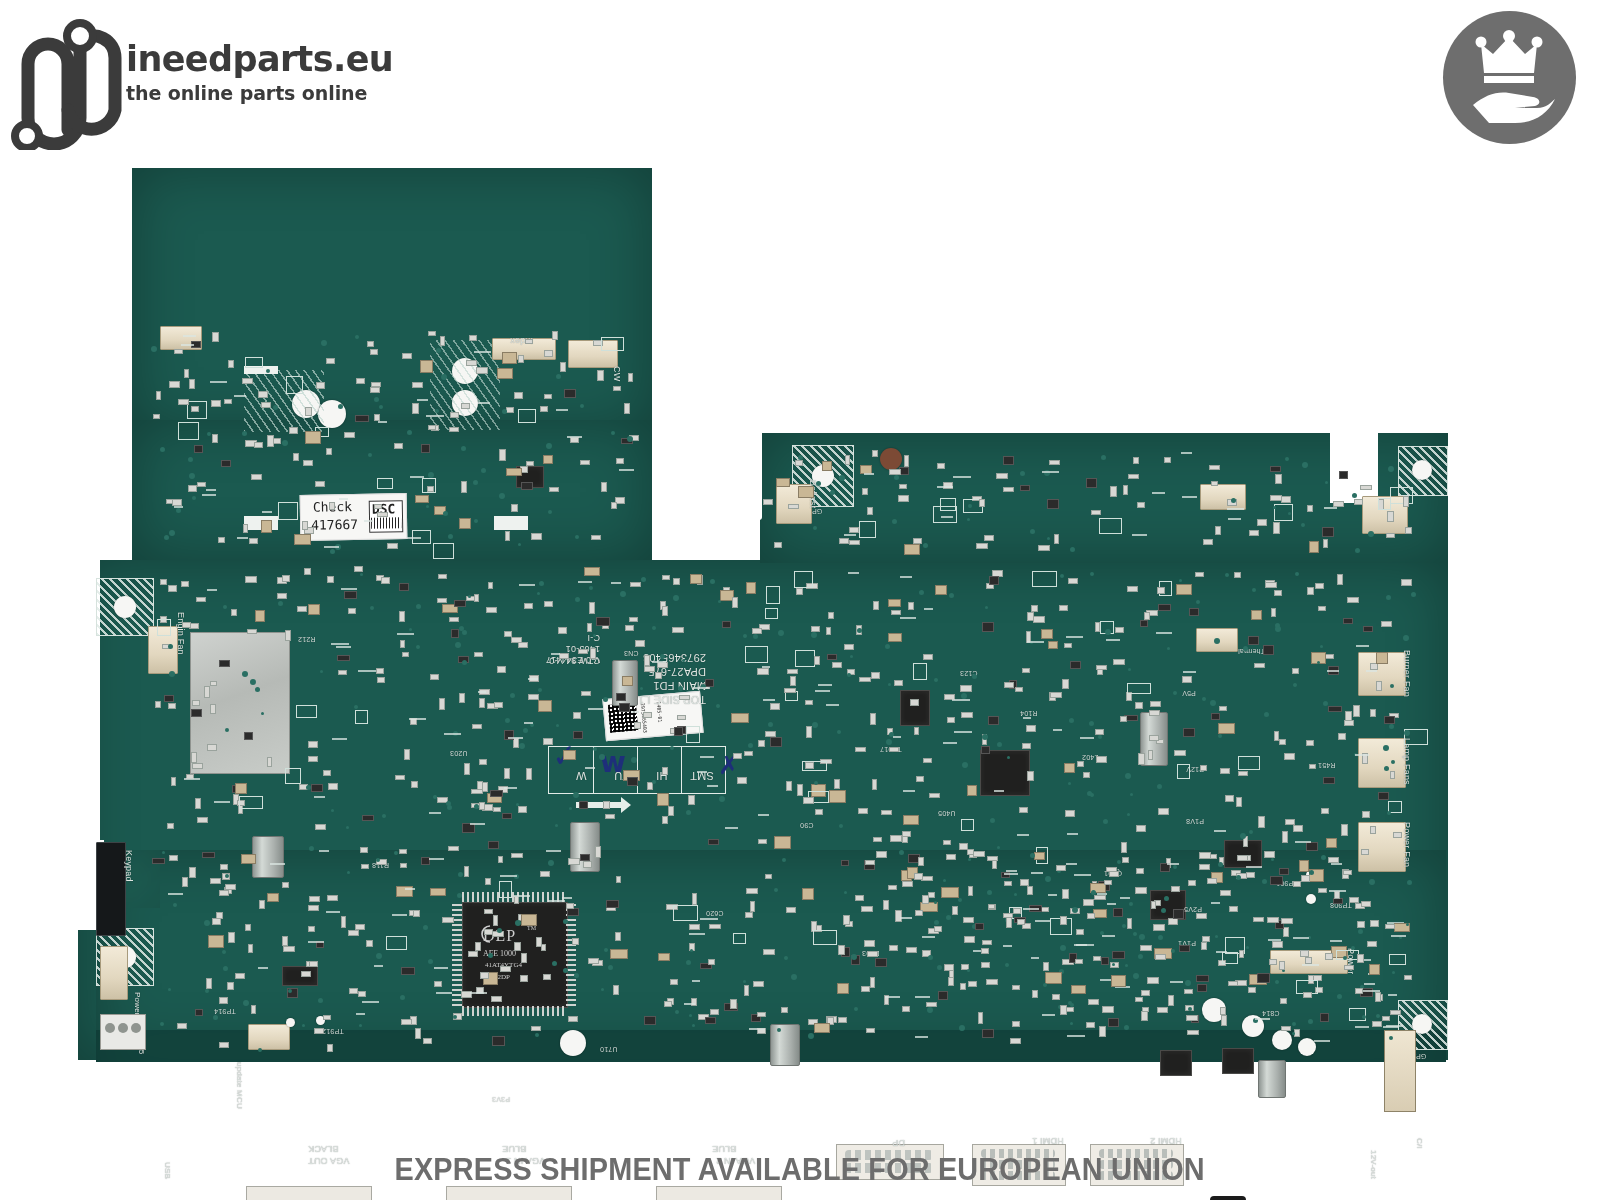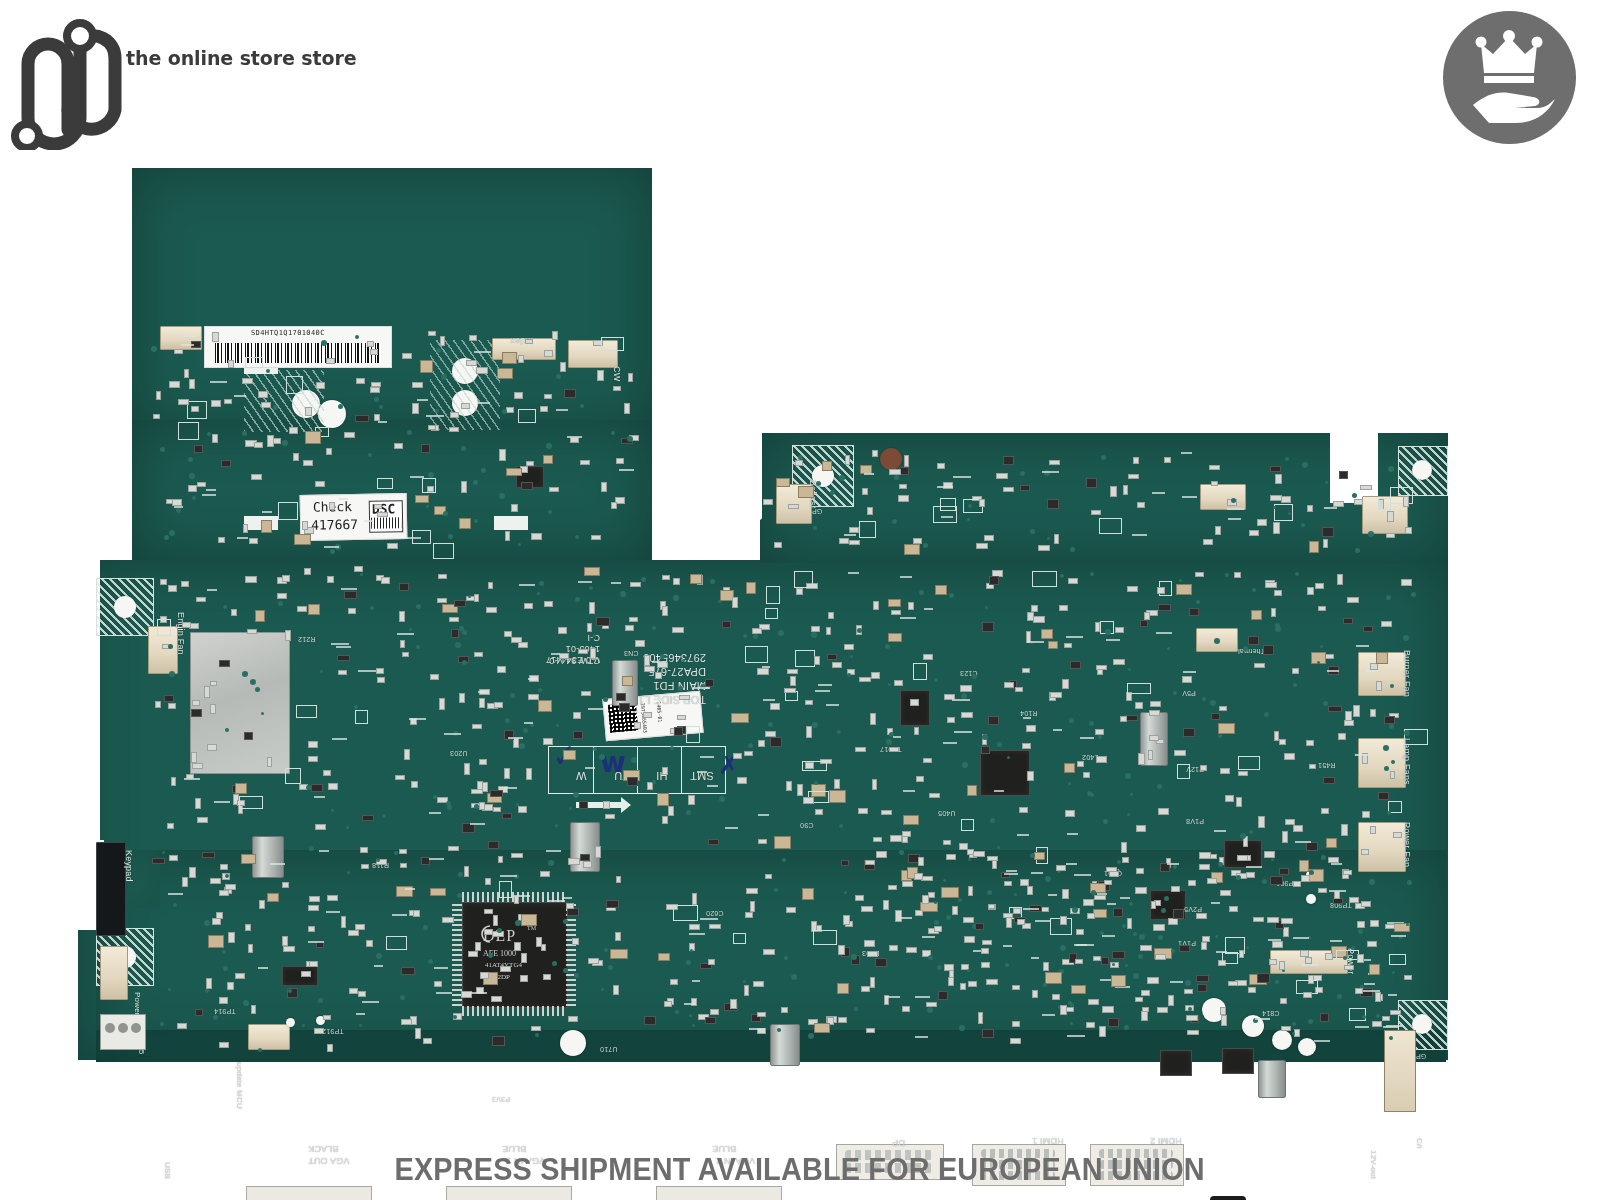--- a/index.html
+++ b/index.html
@@ -252,21 +252,22 @@
       <svg width="118" height="140" viewBox="0 0 118 140">
         <g fill="none" stroke="#3b3b3b" stroke-width="13" stroke-linecap="round">
           <path d="M70 30 L70 108 A26 26 0 0 1 18 108 L18 54 A20 20 0 0 1 58 54 L58 120"></path>
           <path d="M70 30 A22 22 0 0 1 105 48 L105 100 A24 24 0 0 1 58 100"></path>
         </g>
         <circle cx="70" cy="26" r="13" fill="#ffffff" stroke="#3b3b3b" stroke-width="8"></circle>
         <circle cx="17" cy="126" r="12" fill="#ffffff" stroke="#3b3b3b" stroke-width="8"></circle>
       </svg>
     </div>
     <div id="logo-text-wrap">
-      <div id="logo-tagline">the online store store</div>
+      <div id="logo-title">ineedparts.eu</div>
+      <div id="logo-tagline">the online parts online</div>
     </div>
   </div>
 
   <div id="premium-badge">
     <svg width="133" height="133" viewBox="0 0 133 133">
 
       <path d="M41 62 L38 33 L50 43 L66 26 L82 43 L94 33 L91 62 Z" fill="#ffffff"></path>
       <rect x="41" y="65" width="50" height="7" fill="#ffffff"></rect>
       <circle cx="38" cy="31" r="5.5" fill="#ffffff"></circle>
       <circle cx="66" cy="25" r="6" fill="#ffffff"></circle>
@@ -322,24 +323,20 @@
   <div class="hole" style="left:452px; top:240px; width:26px; height:26px;"></div>
   <div style="position:absolute; left:244px; top:220px; width:80px; height:62px;
               background:repeating-linear-gradient(55deg,#bfd6cf 0 1.5px, rgba(0,0,0,0) 1.5px 7px); opacity:.65;"></div>
   <div style="position:absolute; left:430px; top:190px; width:70px; height:90px;
               background:repeating-linear-gradient(55deg,#bfd6cf 0 1.5px, rgba(0,0,0,0) 1.5px 7px); opacity:.6;"></div>
 
   <div style="position:absolute; left:244px; top:216px; width:34px; height:8px; background:#eef2ef;"></div>
   <div style="position:absolute; left:244px; top:366px; width:34px; height:14px; background:#eef2ef;"></div>
   <div style="position:absolute; left:494px; top:366px; width:34px; height:14px; background:#eef2ef;"></div>
 
-  <div class="label-white" style="left:204px; top:176px; width:186px; height:40px;">
-    <div class="barcode" style="left:10px; top:16px; width:166px; height:20px;"></div>
-    <span style="position:absolute; left:46px; top:2px; font-size:7px; letter-spacing:.4px;">SD4HTQ1Q1701040C</span>
-  </div>
 
   <div class="label-white" style="left:300px; top:344px; width:105px; height:44px; transform:rotate(-1deg);">
     <span style="position:absolute; left:12px; top:4px; font-size:13px;">Check</span>
     <span style="position:absolute; left:10px; top:22px; font-size:13px;">417667</span>
     <div style="position:absolute; left:68px; top:6px; width:32px; height:30px; background:#fff; border:1px solid #333;">
       <span style="position:absolute; left:2px; top:0px; font-size:13px; font-weight:bold;">DSC</span>
       <div style="position:absolute; left:1px; top:16px; width:30px; height:11px; background:repeating-linear-gradient(90deg,#222 0 1px,#fff 1px 3px);"></div>
     </div>
   </div>
 

